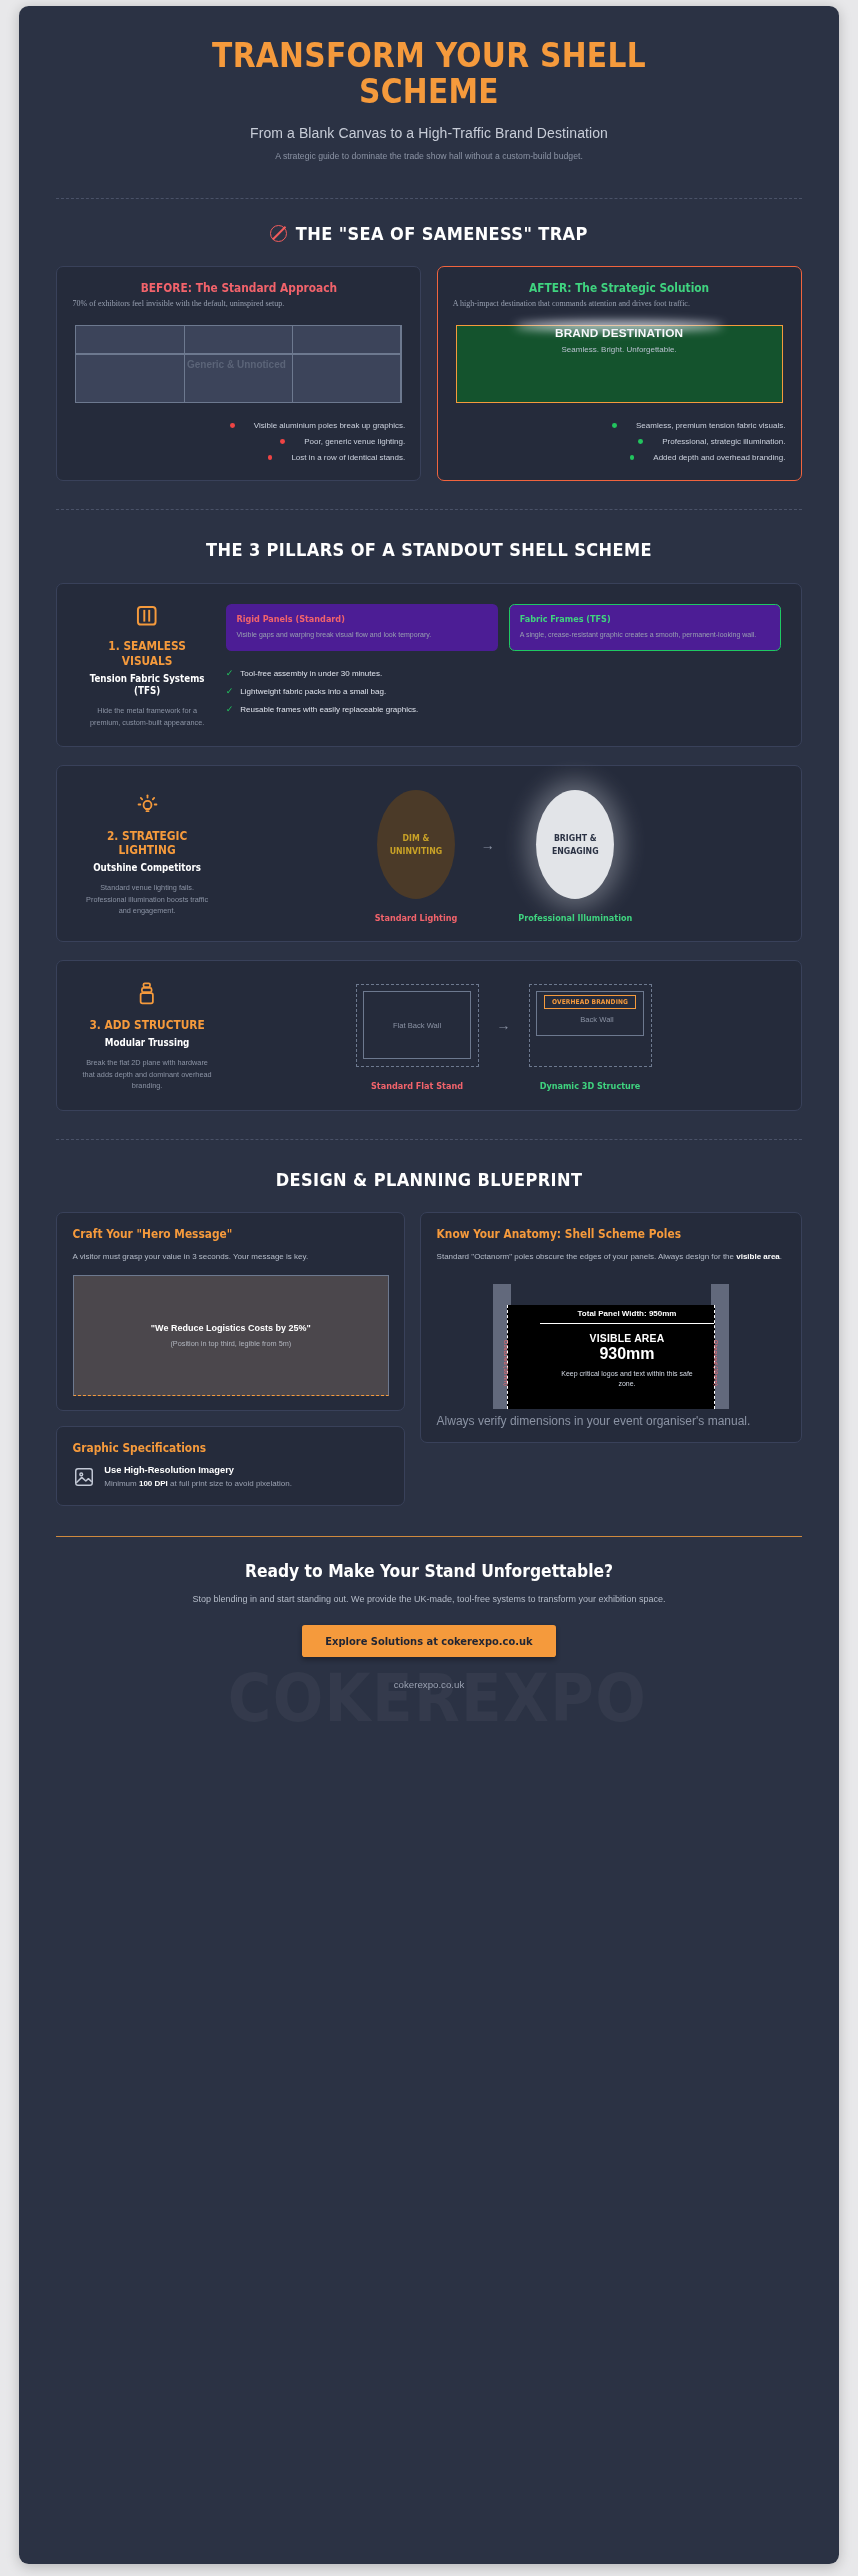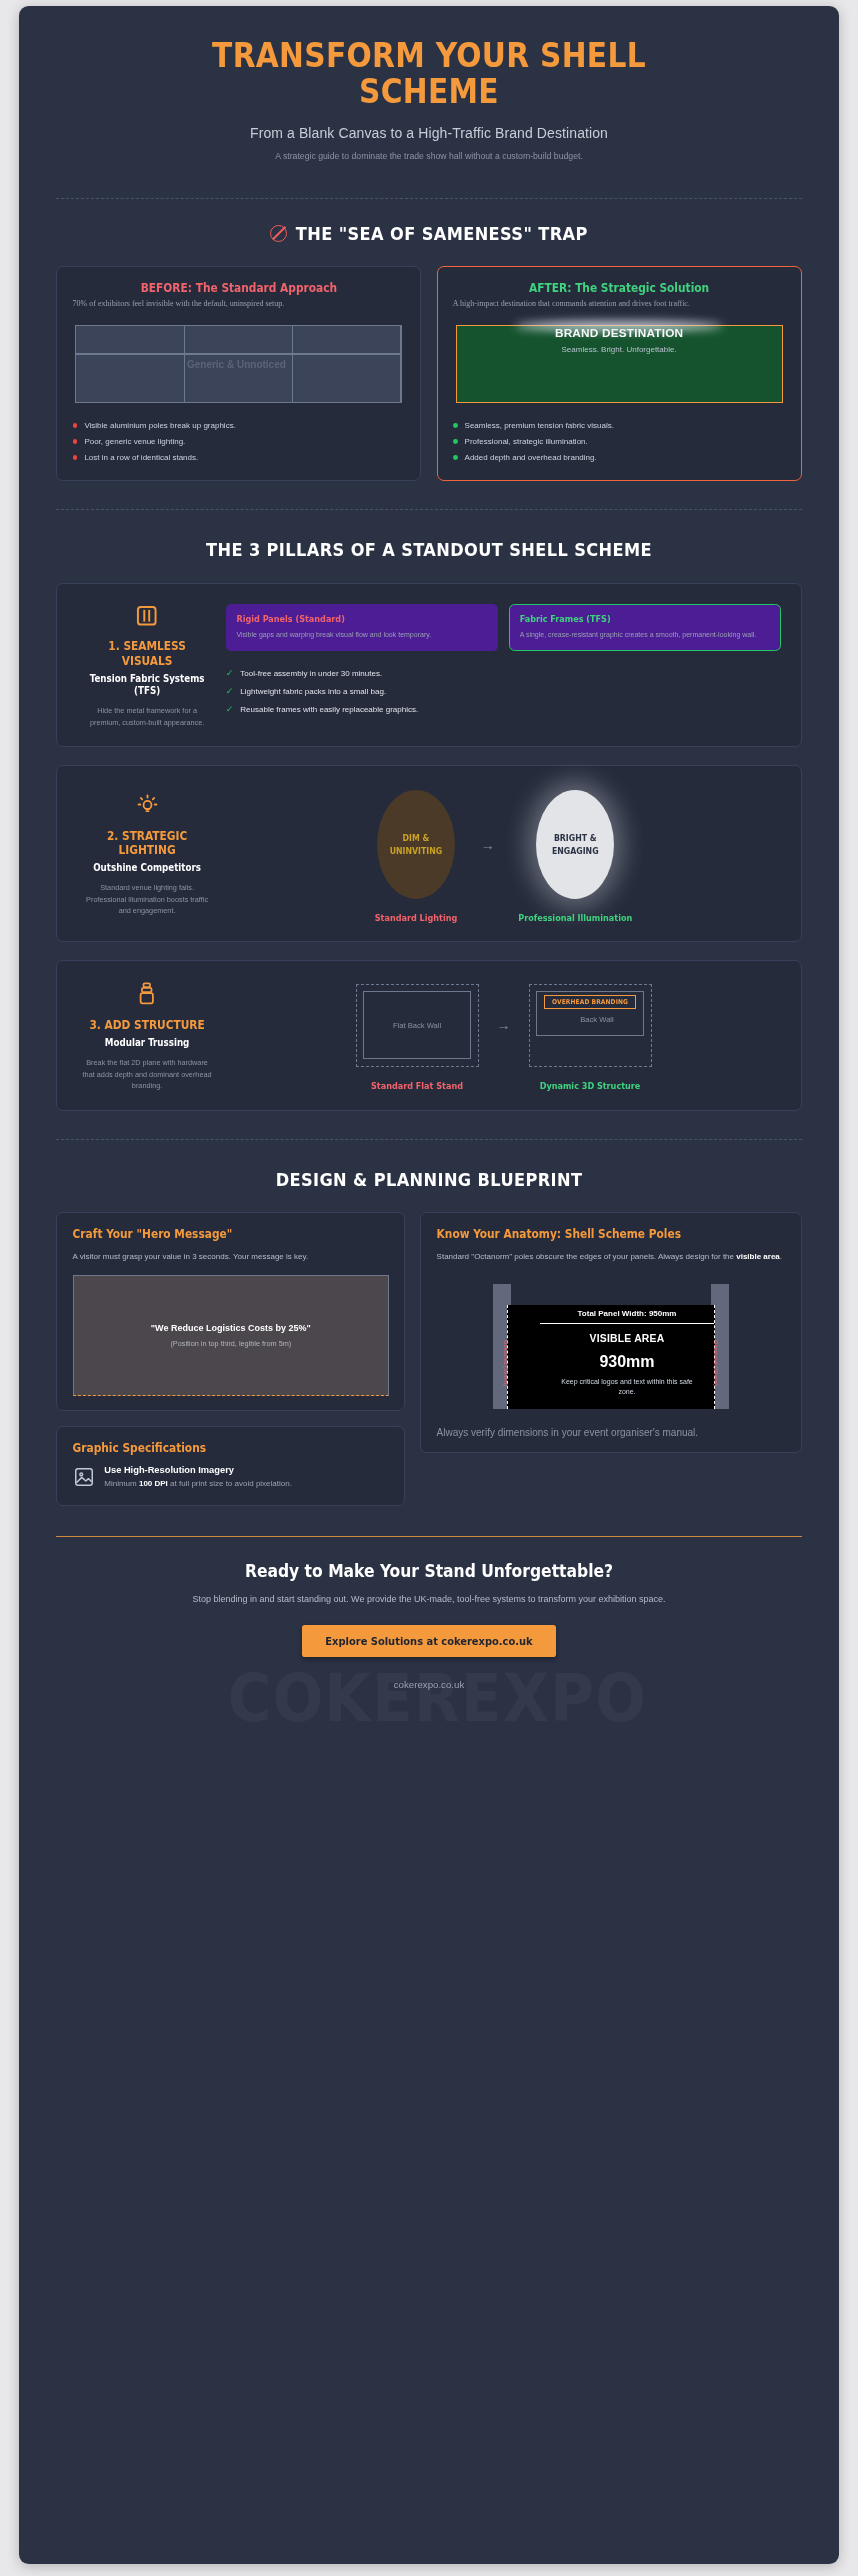--- a/index.html
+++ b/index.html
@@ -183,24 +183,25 @@
     letter-spacing: 0.2px;
   }
   .after-mock .t2 {
     margin-top: 5.5px; font-size: 8px; color: #b9c0cf;
   }
 
   .bullets { margin-top: 15.2px; }
   .bullet {
     display: flex;
     align-items: baseline;
-    gap: 7px;
+    gap: 19px;
     font-size: 8px;
     color: #ccd2de;
     padding: 3.5px 0;
+    justify-content: flex-end;
   }
   .dot { width: 4.8px; height: 4.8px; border-radius: 50%; flex: 0 0 auto; position: relative; top: -0.7px;}
   .dot.red { background: #ef4444; }
   .dot.green { background: #22c55e; }
   .tick { color: #22c55e; font-size: 9px; flex: 0 0 auto; }
 
   
   .pillar {
     margin-top: 18px;
     display: flex;
@@ -401,37 +402,37 @@
     text-align: center;
     font-size: 8px; font-weight: 700; color: #ffffff;
     padding: 4.8px 0 4.2px 0;
   }
   .panel .va {
     margin-top: 9.7px;
     font-size: 10.4px; font-weight: 700; color: #ffffff;
     letter-spacing: 0.2px;
   }
   .panel .mm {
-    margin-top: 9px;
+    margin-top: 1px;
     font-size: 16px; font-weight: 700; color: #ffffff;
   }
   .panel .safe {
     margin-top: 5.5px; font-size: 7px; color: #d3d9e4; text-align: center;
     line-height: 1.5; padding: 0 12.5px;
   }
   .obsc {
     position: absolute;
     font-size: 5.5px; color: #f2636b;
     writing-mode: vertical-rl;
     top: 35px;
     letter-spacing: 0.1px;
   }
   .obsc.l { left: -4.8px; }
   .obsc.r { right: -4.8px; }
-  .verify { margin-top: 18px; font-size: 10px; color: #8b93a4; }
+  .verify { margin-top: 5px; font-size: 12px; color: #8b93a4; }
 
   .spec-row { display: flex; gap: 9.7px; align-items: center; margin-top: 9.7px; }
   .spec-txt .s1 { font-size: 9.3px; font-weight: 700; color: #ffffff; }
   .spec-txt .s2 { margin-top: 2.8px; font-size: 8px; color: #9aa1b1; line-height: 1.6; }
   .spec-txt .s2 b { color: #ffffff; }
 
   
   .cta { text-align: center; padding: 23.5px 0 0 0; position: relative; }
   .cta h3 {
     font-family: "DejaVu Sans Condensed", "Liberation Sans Narrow", "Liberation Sans", sans-serif;

